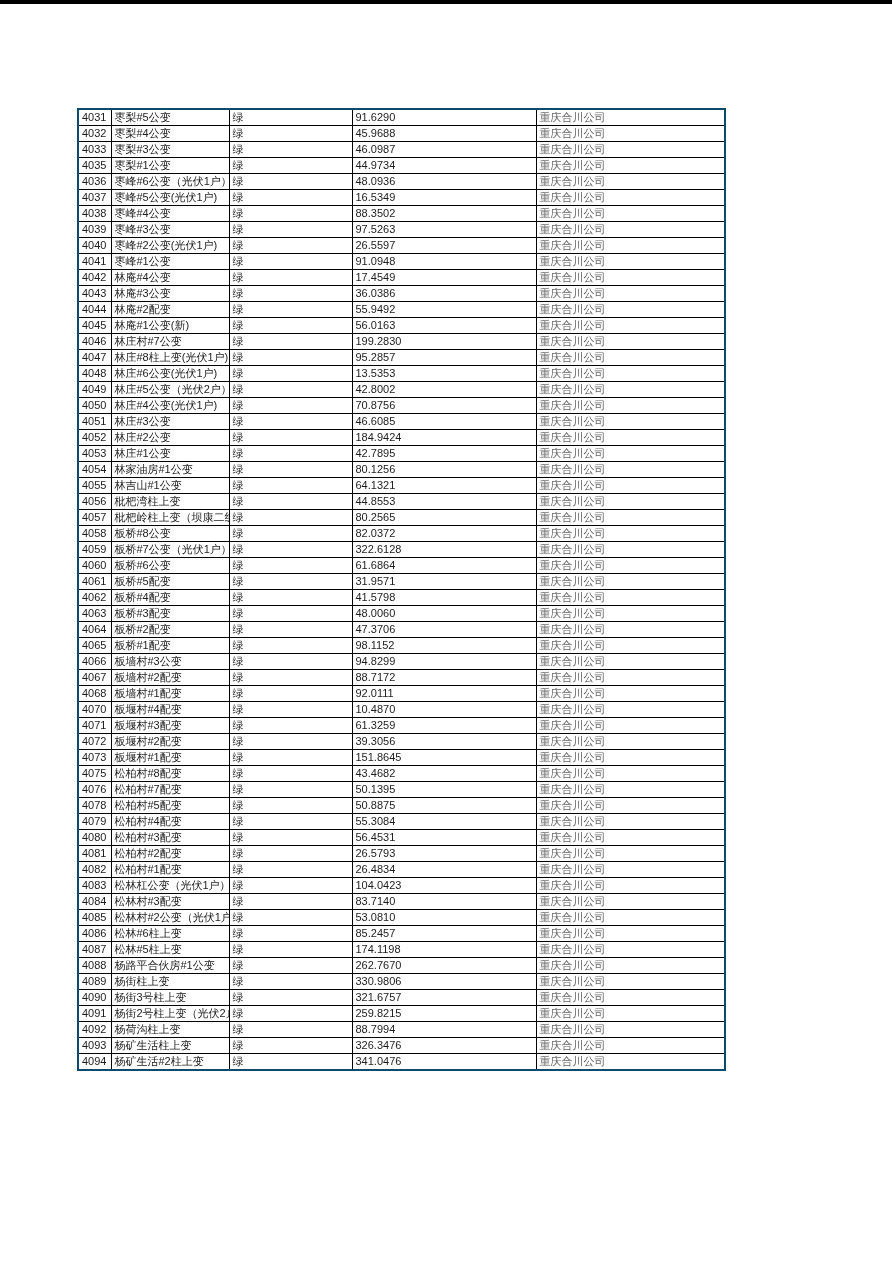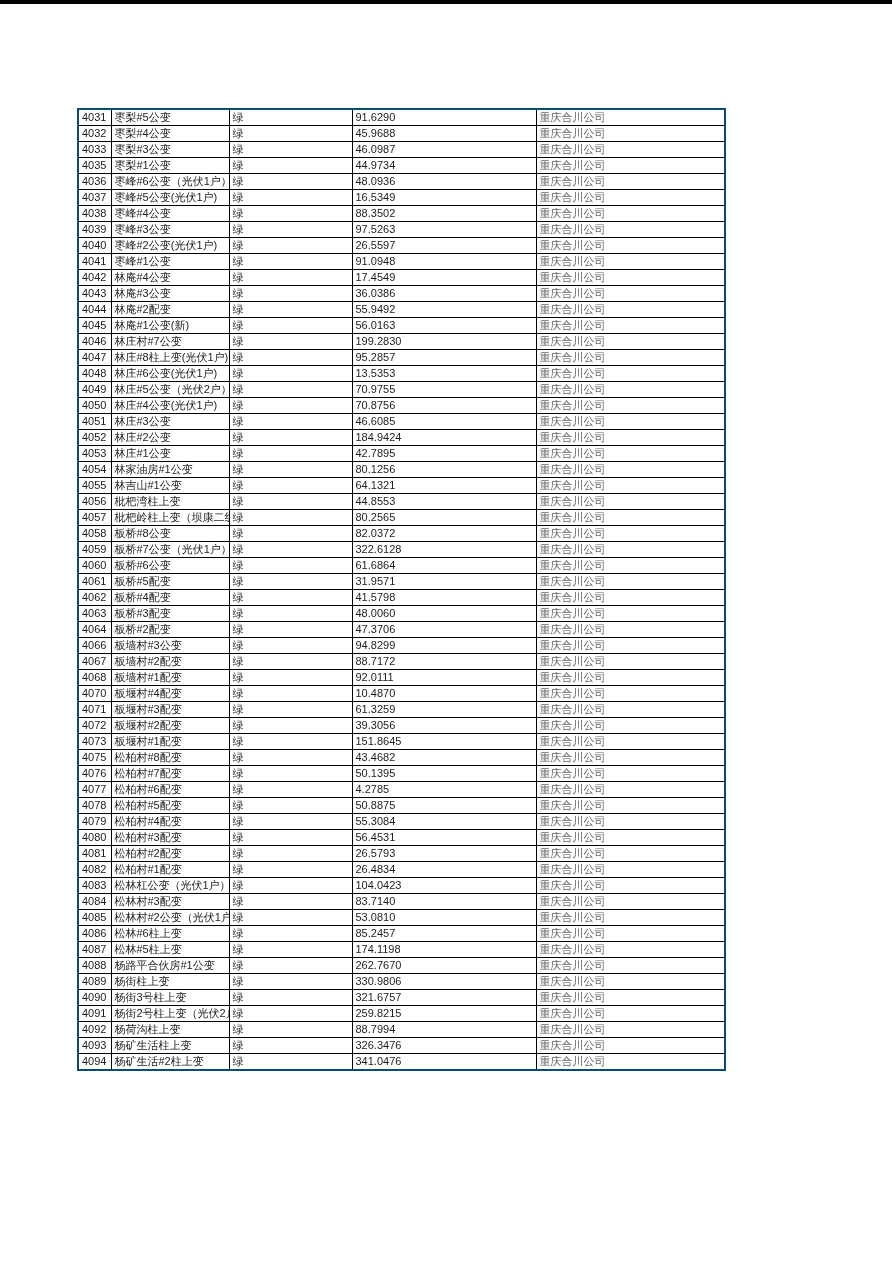--- a/index.html
+++ b/index.html
@@ -168,21 +168,21 @@
         <td>4048</td>
         <td>林庄#6公变(光伏1户)</td>
         <td>绿</td>
         <td>13.5353</td>
         <td class="company">重庆合川公司</td>
       </tr>
       <tr>
         <td>4049</td>
         <td>林庄#5公变（光伏2户）</td>
         <td>绿</td>
-        <td>70.9755</td>
+        <td>42.8002</td>
         <td class="company">重庆合川公司</td>
       </tr>
       <tr>
         <td>4050</td>
         <td>林庄#4公变(光伏1户)</td>
         <td>绿</td>
         <td>70.8756</td>
         <td class="company">重庆合川公司</td>
       </tr>
       <tr>
@@ -277,20 +277,27 @@
         <td class="company">重庆合川公司</td>
       </tr>
       <tr>
         <td>4064</td>
         <td>板桥#2配变</td>
         <td>绿</td>
         <td>47.3706</td>
         <td class="company">重庆合川公司</td>
       </tr>
       <tr>
+        <td>4065</td>
+        <td>板桥#1配变</td>
+        <td>绿</td>
+        <td>98.1152</td>
+        <td class="company">重庆合川公司</td>
+      </tr>
+      <tr>
         <td>4066</td>
         <td>板墙村#3公变</td>
         <td>绿</td>
         <td>94.8299</td>
         <td class="company">重庆合川公司</td>
       </tr>
       <tr>
         <td>4067</td>
         <td>板墙村#2配变</td>
         <td>绿</td>
@@ -337,27 +344,20 @@
         <td>松柏村#8配变</td>
         <td>绿</td>
         <td>43.4682</td>
         <td class="company">重庆合川公司</td>
       </tr>
       <tr>
         <td>4076</td>
         <td>松柏村#7配变</td>
         <td>绿</td>
         <td>50.1395</td>
-        <td class="company">重庆合川公司</td>
-      </tr>
-      <tr>
-        <td>4077</td>
-        <td>松柏村#6配变</td>
-        <td>绿</td>
-        <td>4.2785</td>
         <td class="company">重庆合川公司</td>
       </tr>
       <tr>
         <td>4078</td>
         <td>松柏村#5配变</td>
         <td>绿</td>
         <td>50.8875</td>
         <td class="company">重庆合川公司</td>
       </tr>
       <tr>

